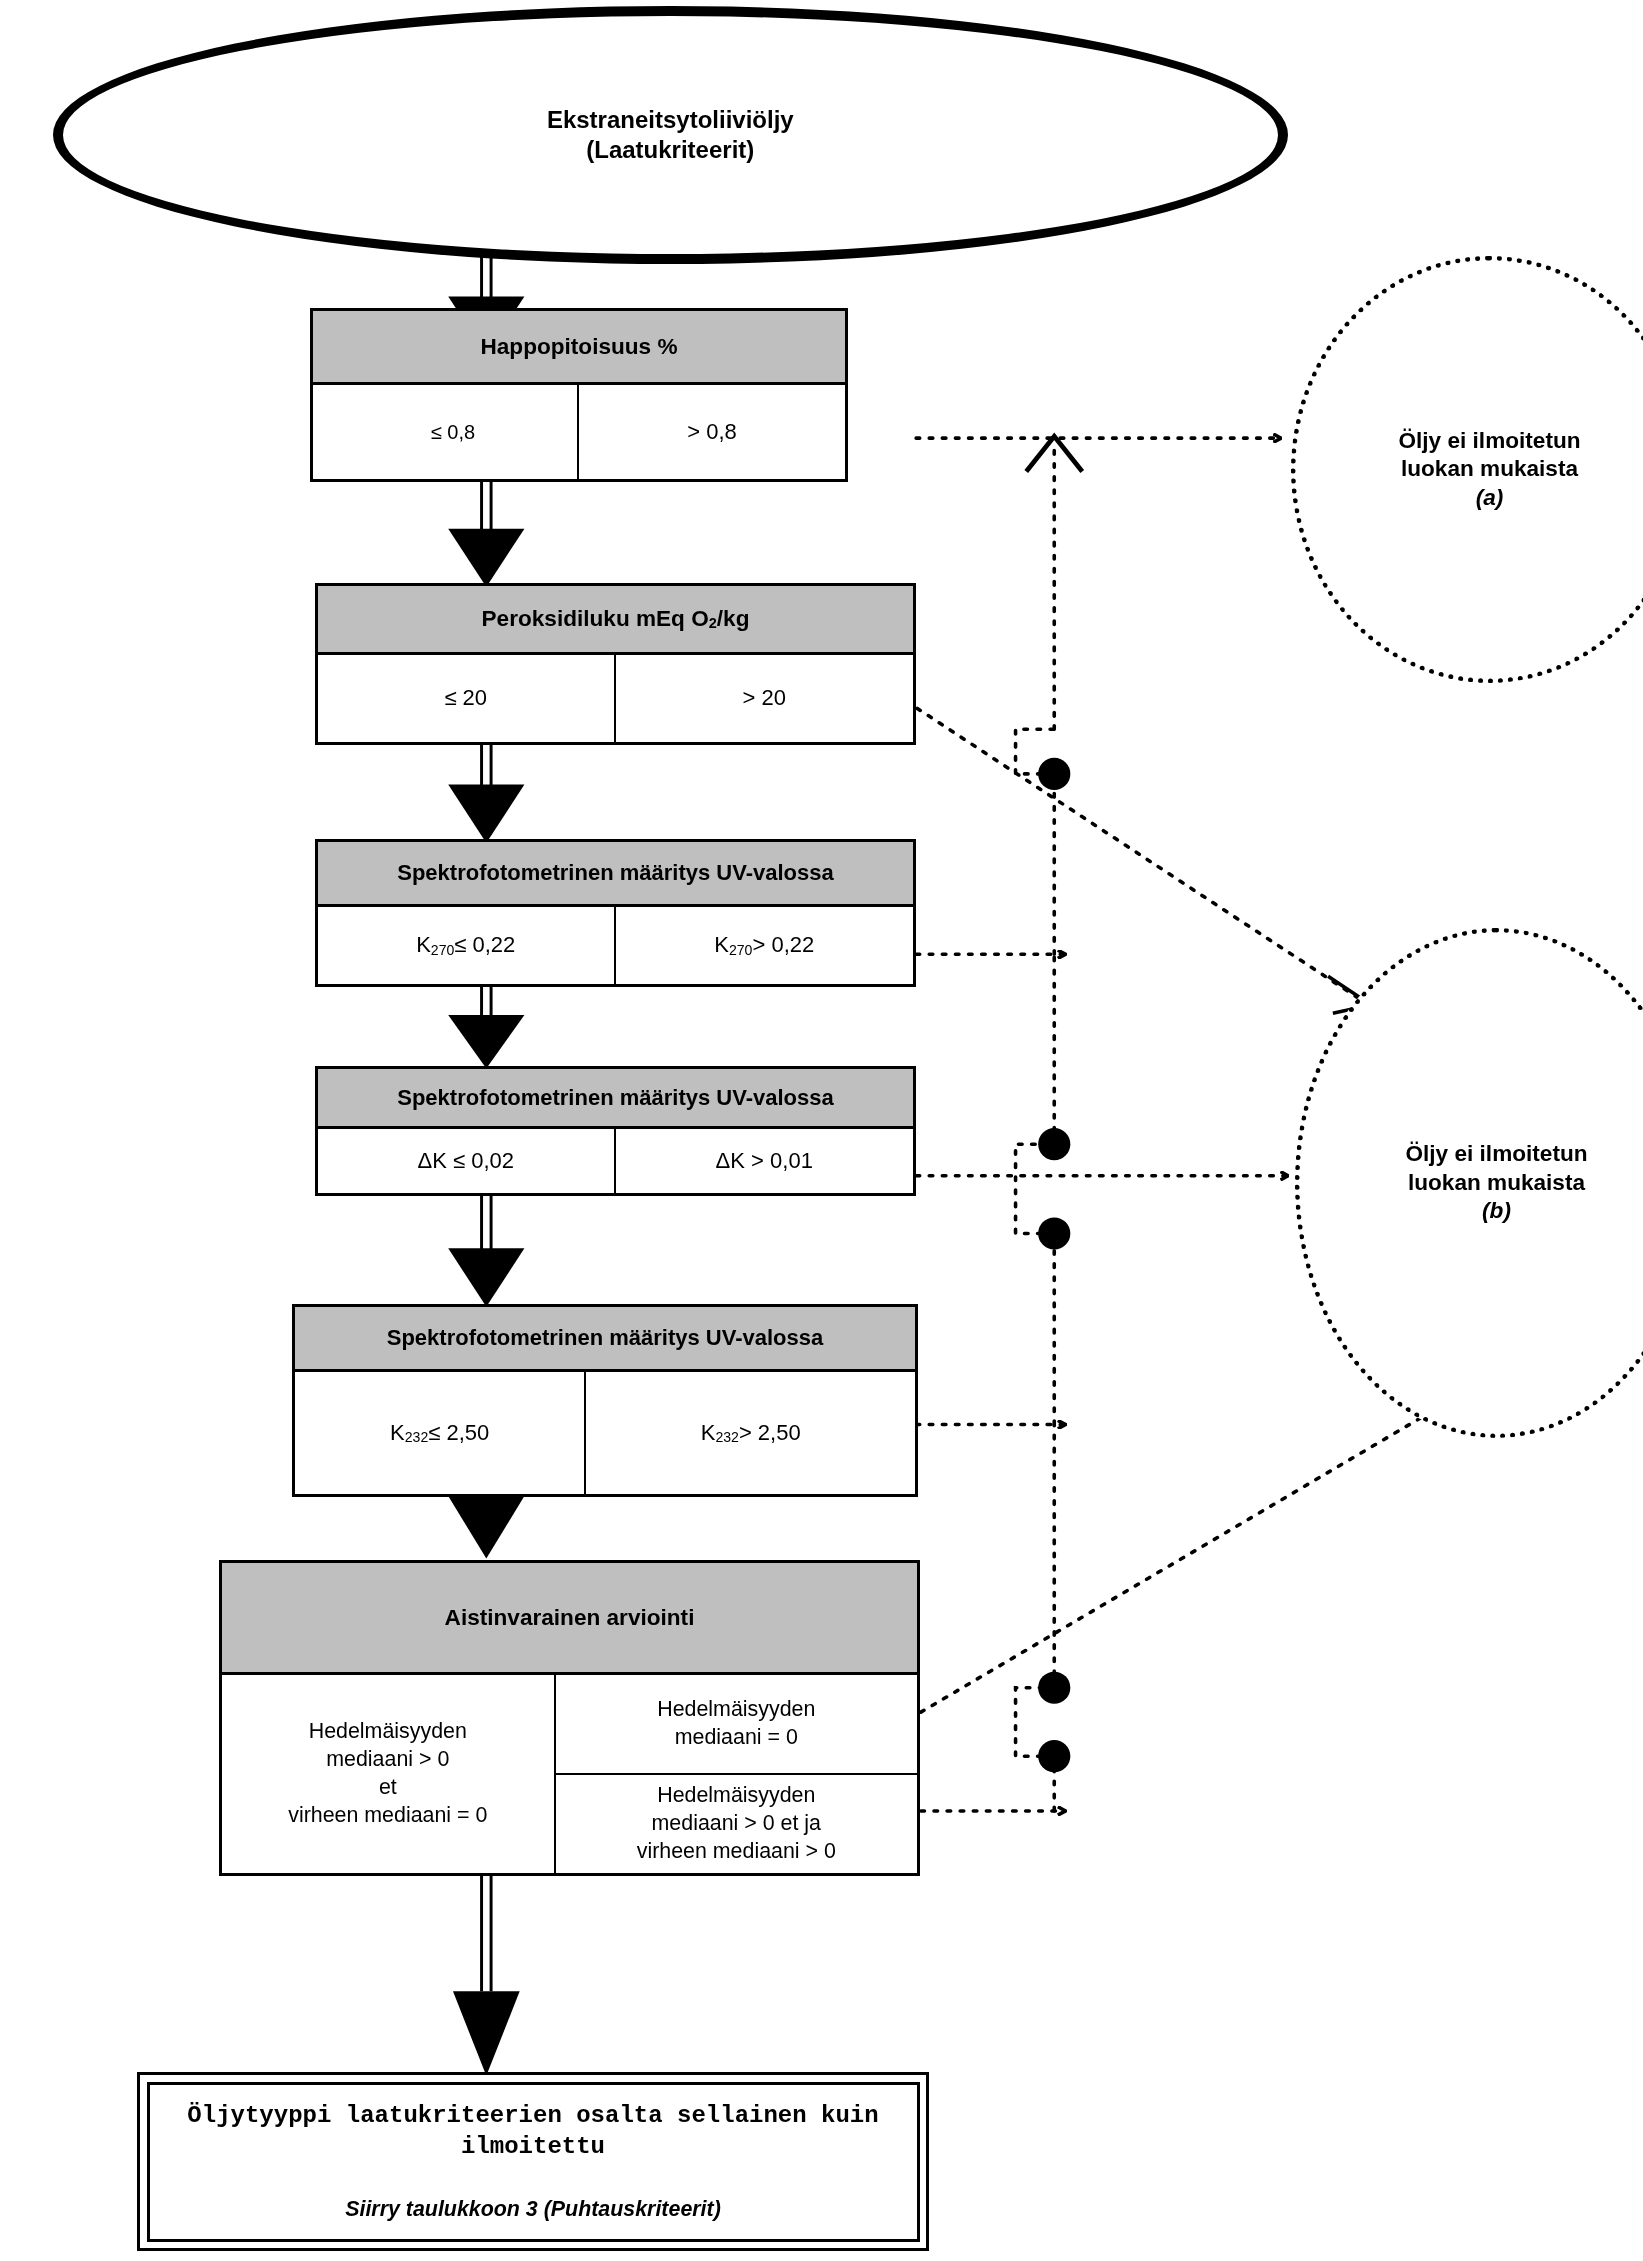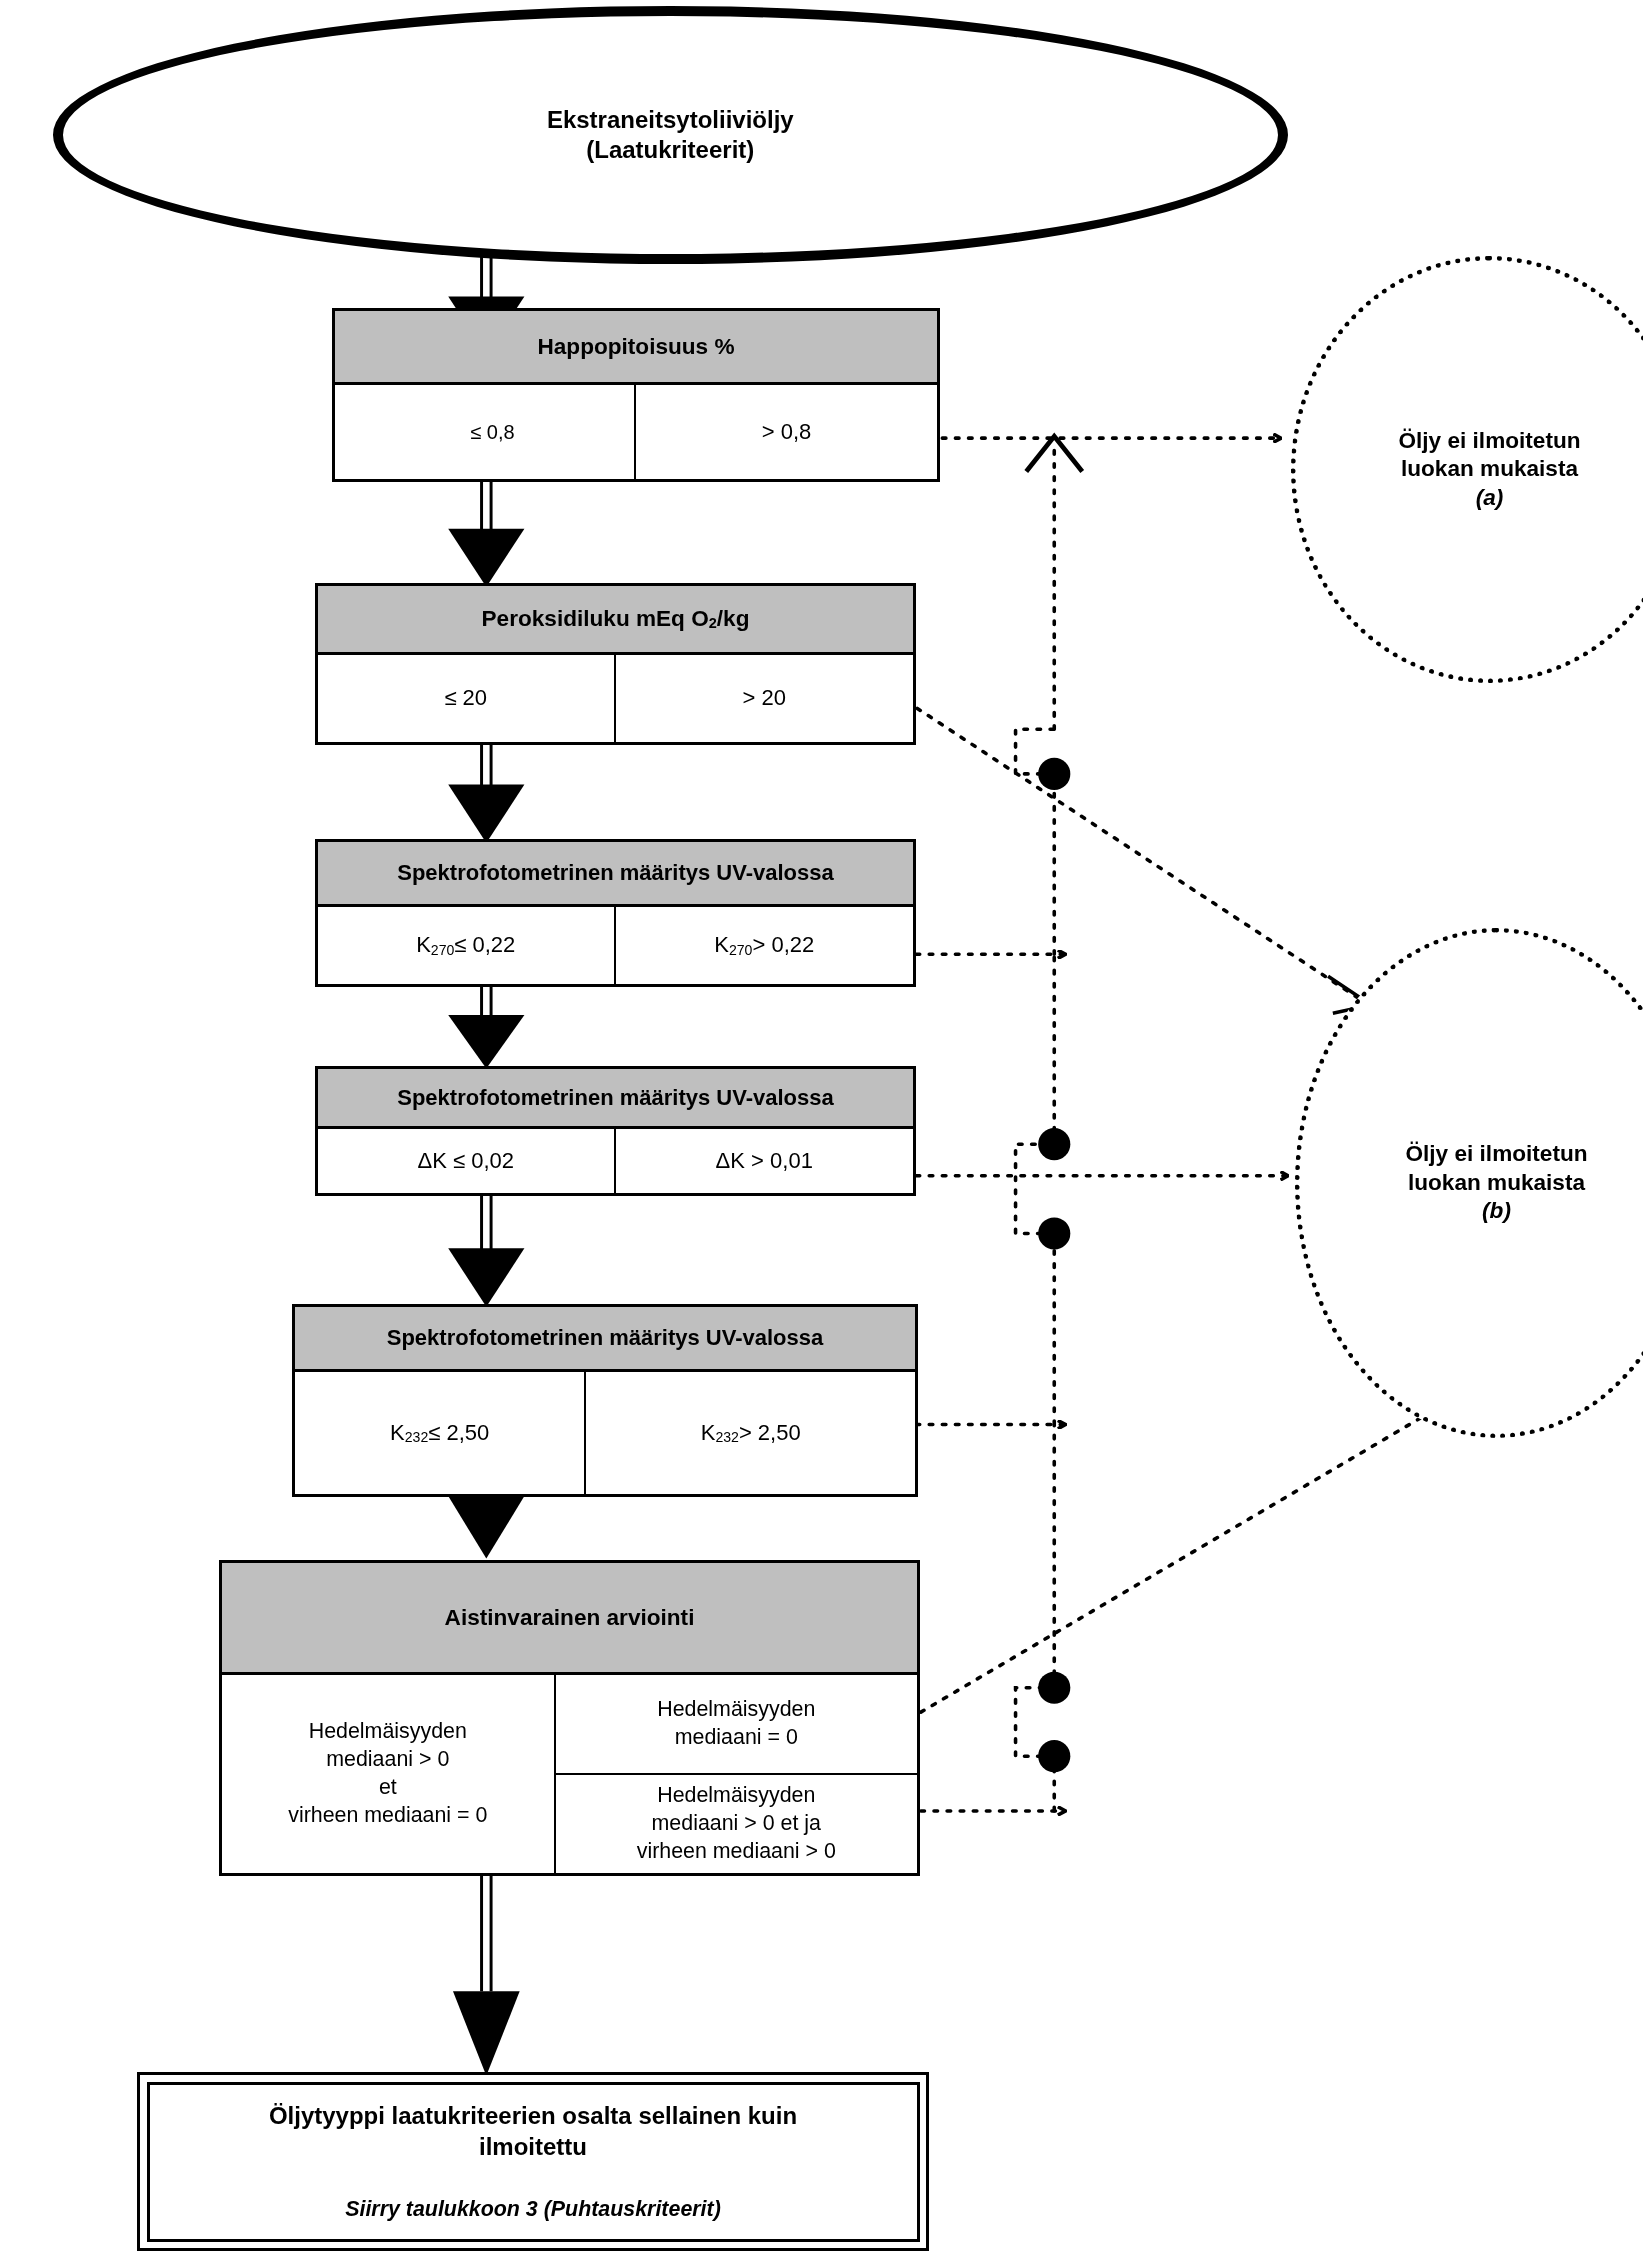--- a/index.html
+++ b/index.html
@@ -192,21 +192,21 @@
     </g>
   </svg>
 
   <div class="start-ellipse" style="left:4.8px;top:6px;width:1215px;height:238px;font-size:24px;">
     <div>
       <div>Ekstraneitsytoliiviöljy</div>
       <div>(Laatukriteerit)</div>
     </div>
   </div>
 
-  <div class="dbox" style="left:284px;top:308px;width:608px;height:174px;">
+  <div class="dbox" style="left:262px;top:308px;width:538px;height:174px;">
     <div class="hdr" style="height:74px;font-size:22.6px;">Happopitoisuus %</div>
     <div class="row">
       <div class="cell left" style="width:50%;font-size:20px;padding-left:16px;">≤ 0,8</div>
       <div class="cell" style="width:50%;font-size:22px;">&gt; 0,8</div>
     </div>
   </div>
 
   <div class="dbox" style="left:267px;top:583px;width:601px;height:162px;">
     <div class="hdr" style="height:69px;font-size:22.6px;">
       <span>Peroksidiluku mEq O</span>
@@ -283,21 +283,21 @@
             <div>mediaani &gt; 0 et  ja</div>
             <div>virheen mediaani &gt; 0</div>
           </div>
         </div>
       </div>
     </div>
   </div>
 
   <div class="final-outer" style="left:89px;top:2072px;width:792px;height:179px;">
     <div class="final-inner">
-      <div class="l1" style="font-size:24px;">
+      <div class="l1" style="font-size:24px;font-family:Liberation Mono, monospace;">
         <div>Öljytyyppi laatukriteerien osalta sellainen kuin</div>
         <div>ilmoitettu</div>
       </div>
       <div class="l2" style="font-size:21.4px;">Siirry taulukkoon 3 (Puhtauskriteerit)</div>
     </div>
   </div>
 
   <div class="term-circle" style="left:1243px;top:256px;width:387px;height:417px;font-size:22.6px;">
     <div>Öljy ei ilmoitetun</div>
     <div>luokan mukaista</div>

